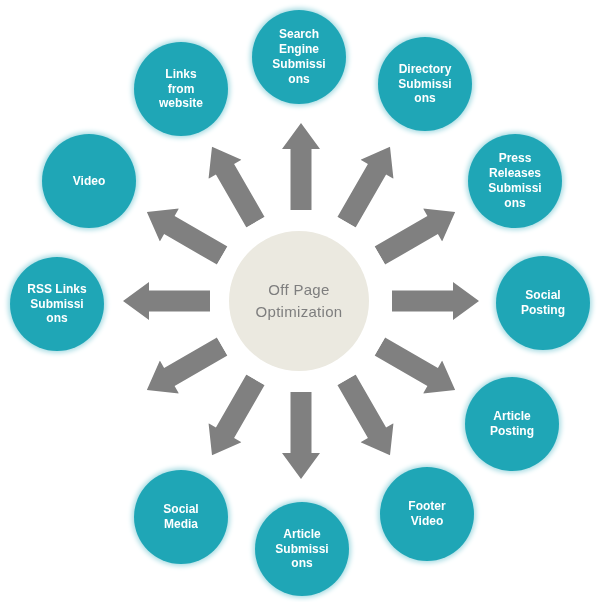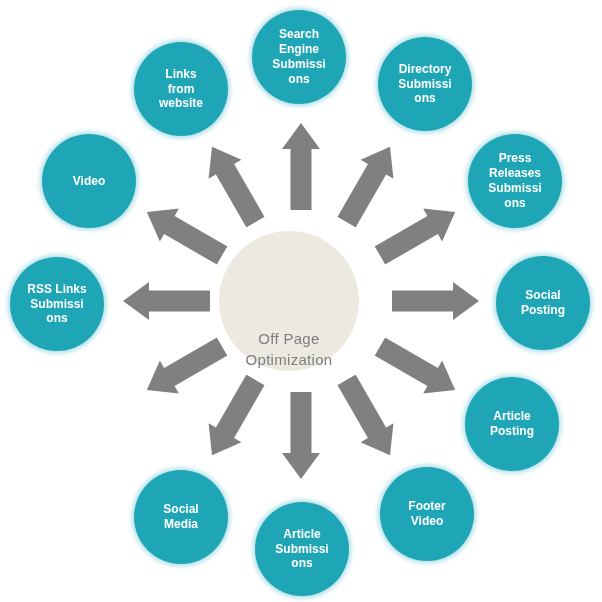--- a/index.html
+++ b/index.html
@@ -31,28 +31,28 @@
   .node-label {
     color: var(--node-text, #ffffff);
     font-weight: bold;
     font-size: 12px;
     line-height: 1.24;
     white-space: pre-line;
   }
   
   .center-circle {
     position: absolute;
-    left: 219px;
+    left: 229px;
     top: 231px;
     width: 140px;
     height: 140px;
     border-radius: 50%;
     background: var(--center-fill, #ebe9e0);
     display: flex;
-    align-items: flex-end;
+    align-items: center;
     justify-content: center;
     text-align: center;
   }
   .center-label {
     color: var(--center-text, #7e7e7e);
     font-size: 15px;
     line-height: 1.45;
     letter-spacing: 0.3px;
     white-space: pre-line;
   }

